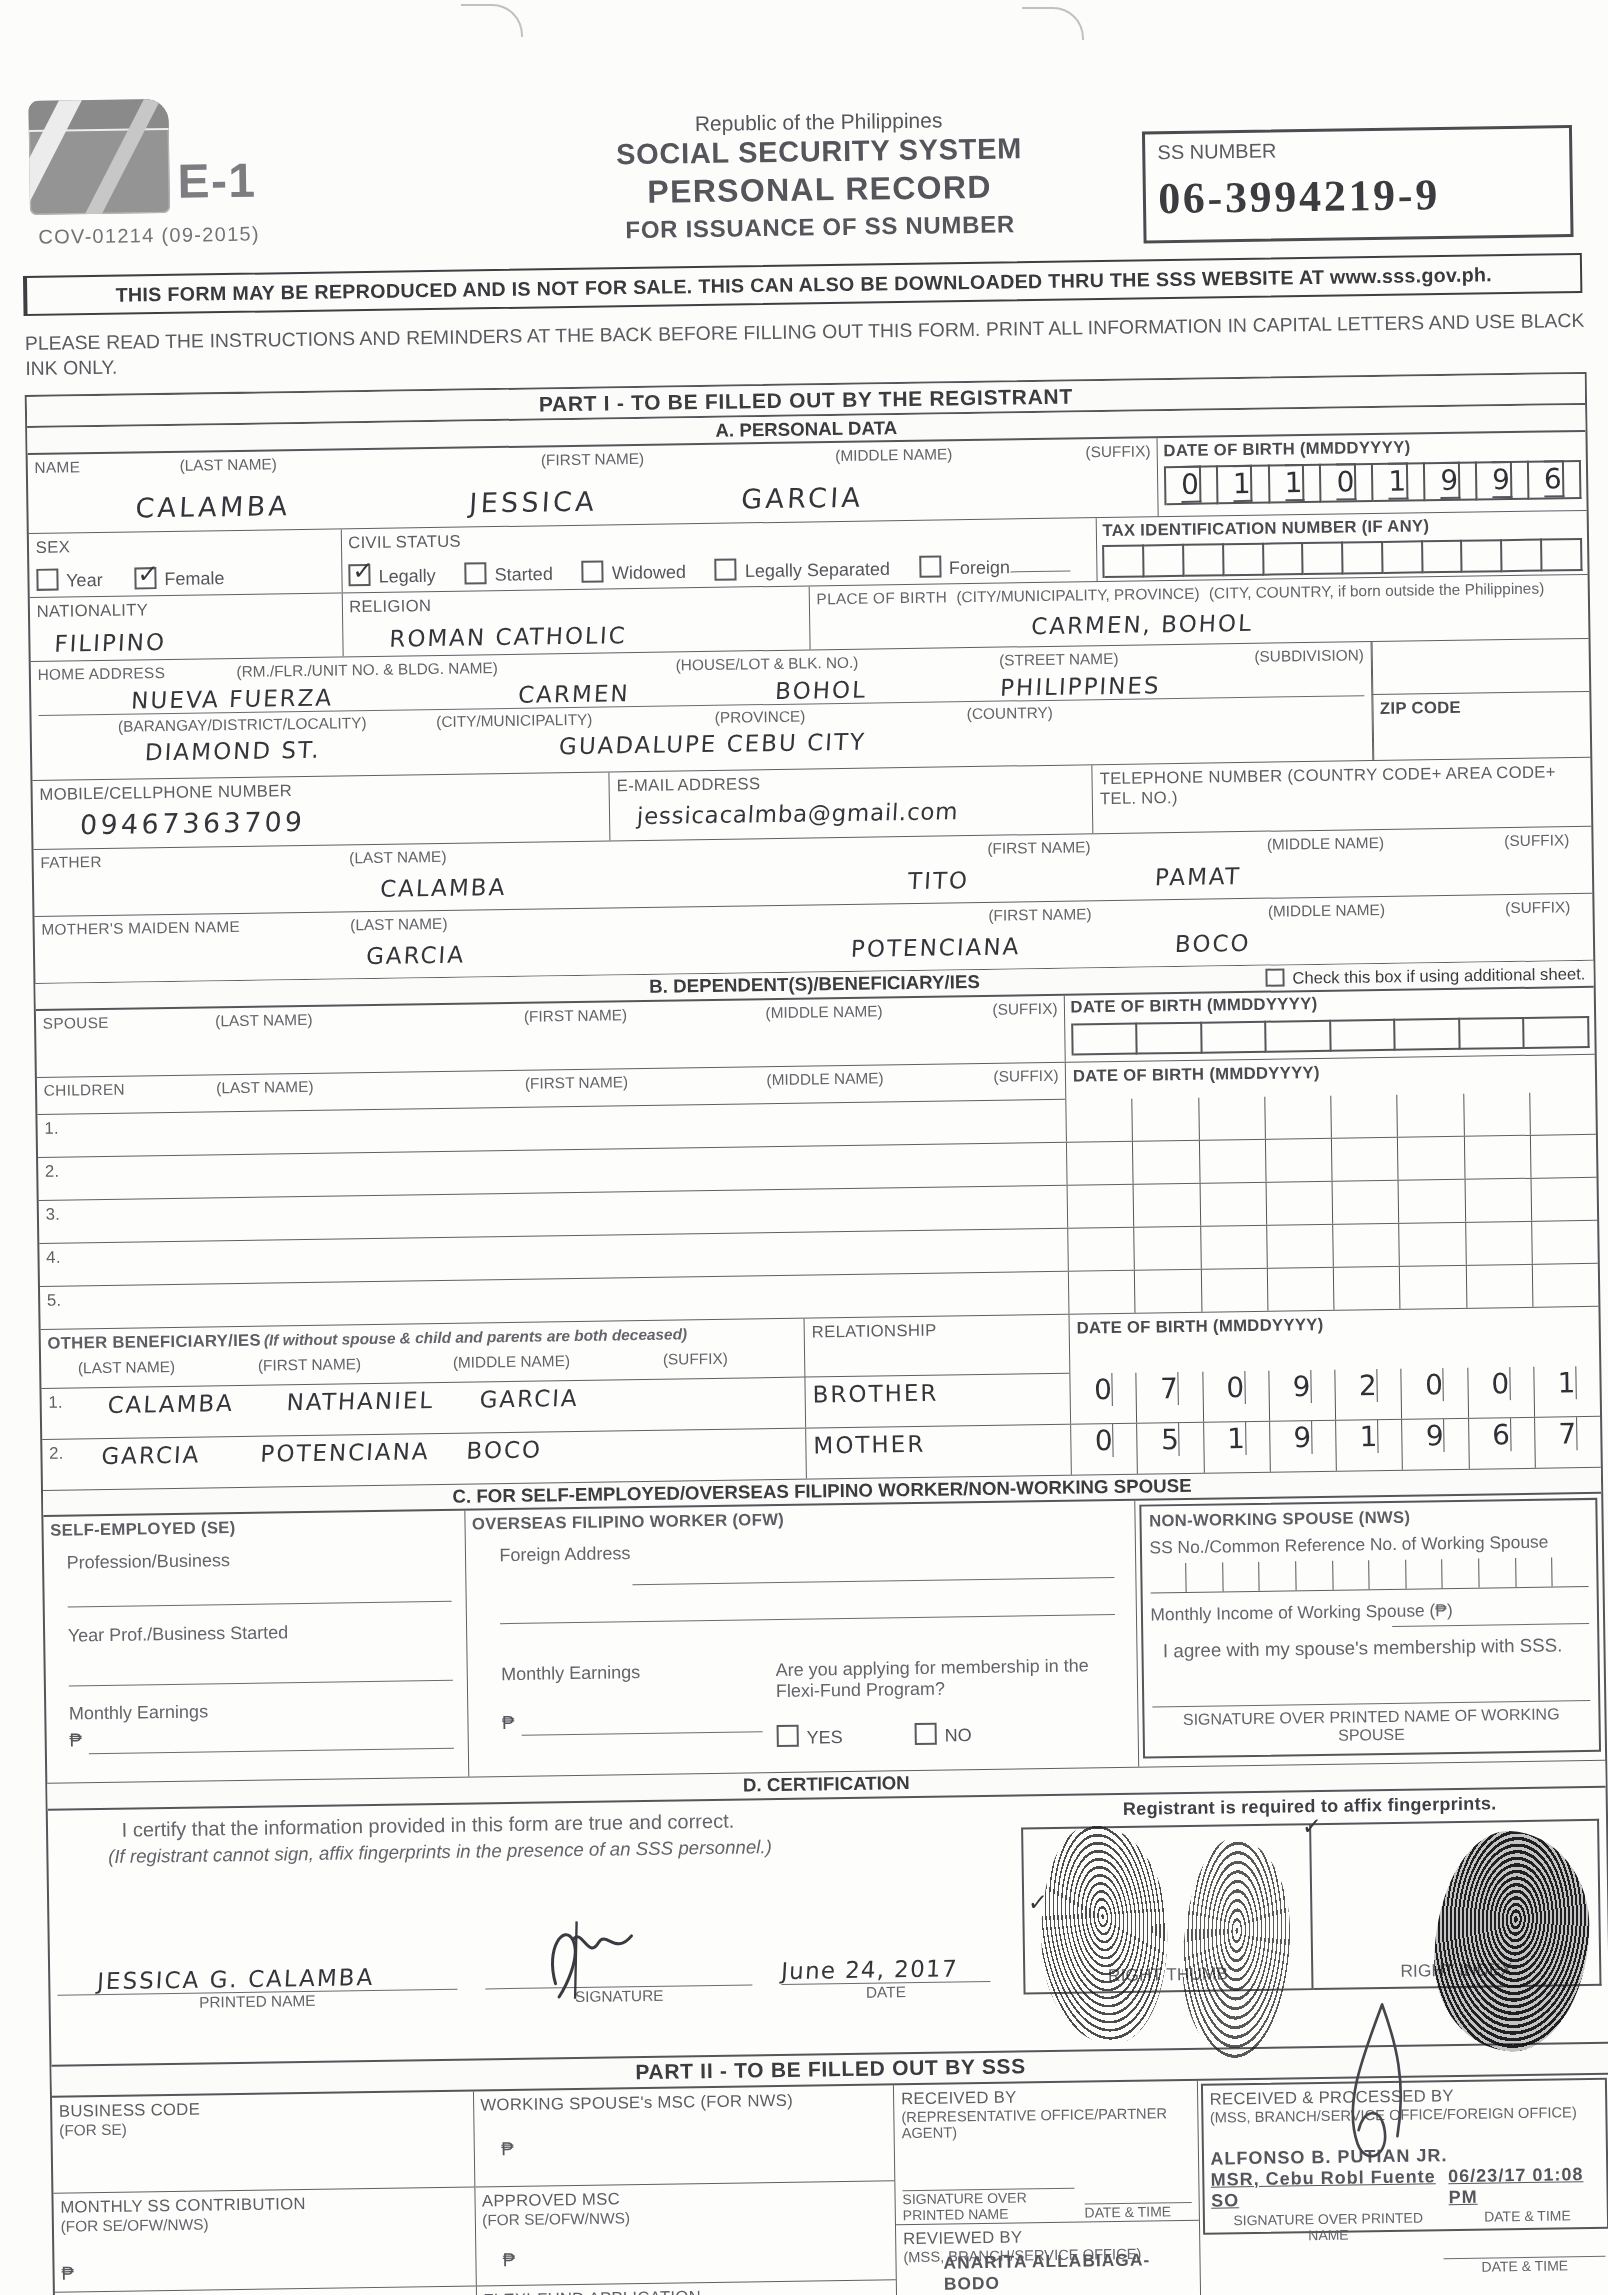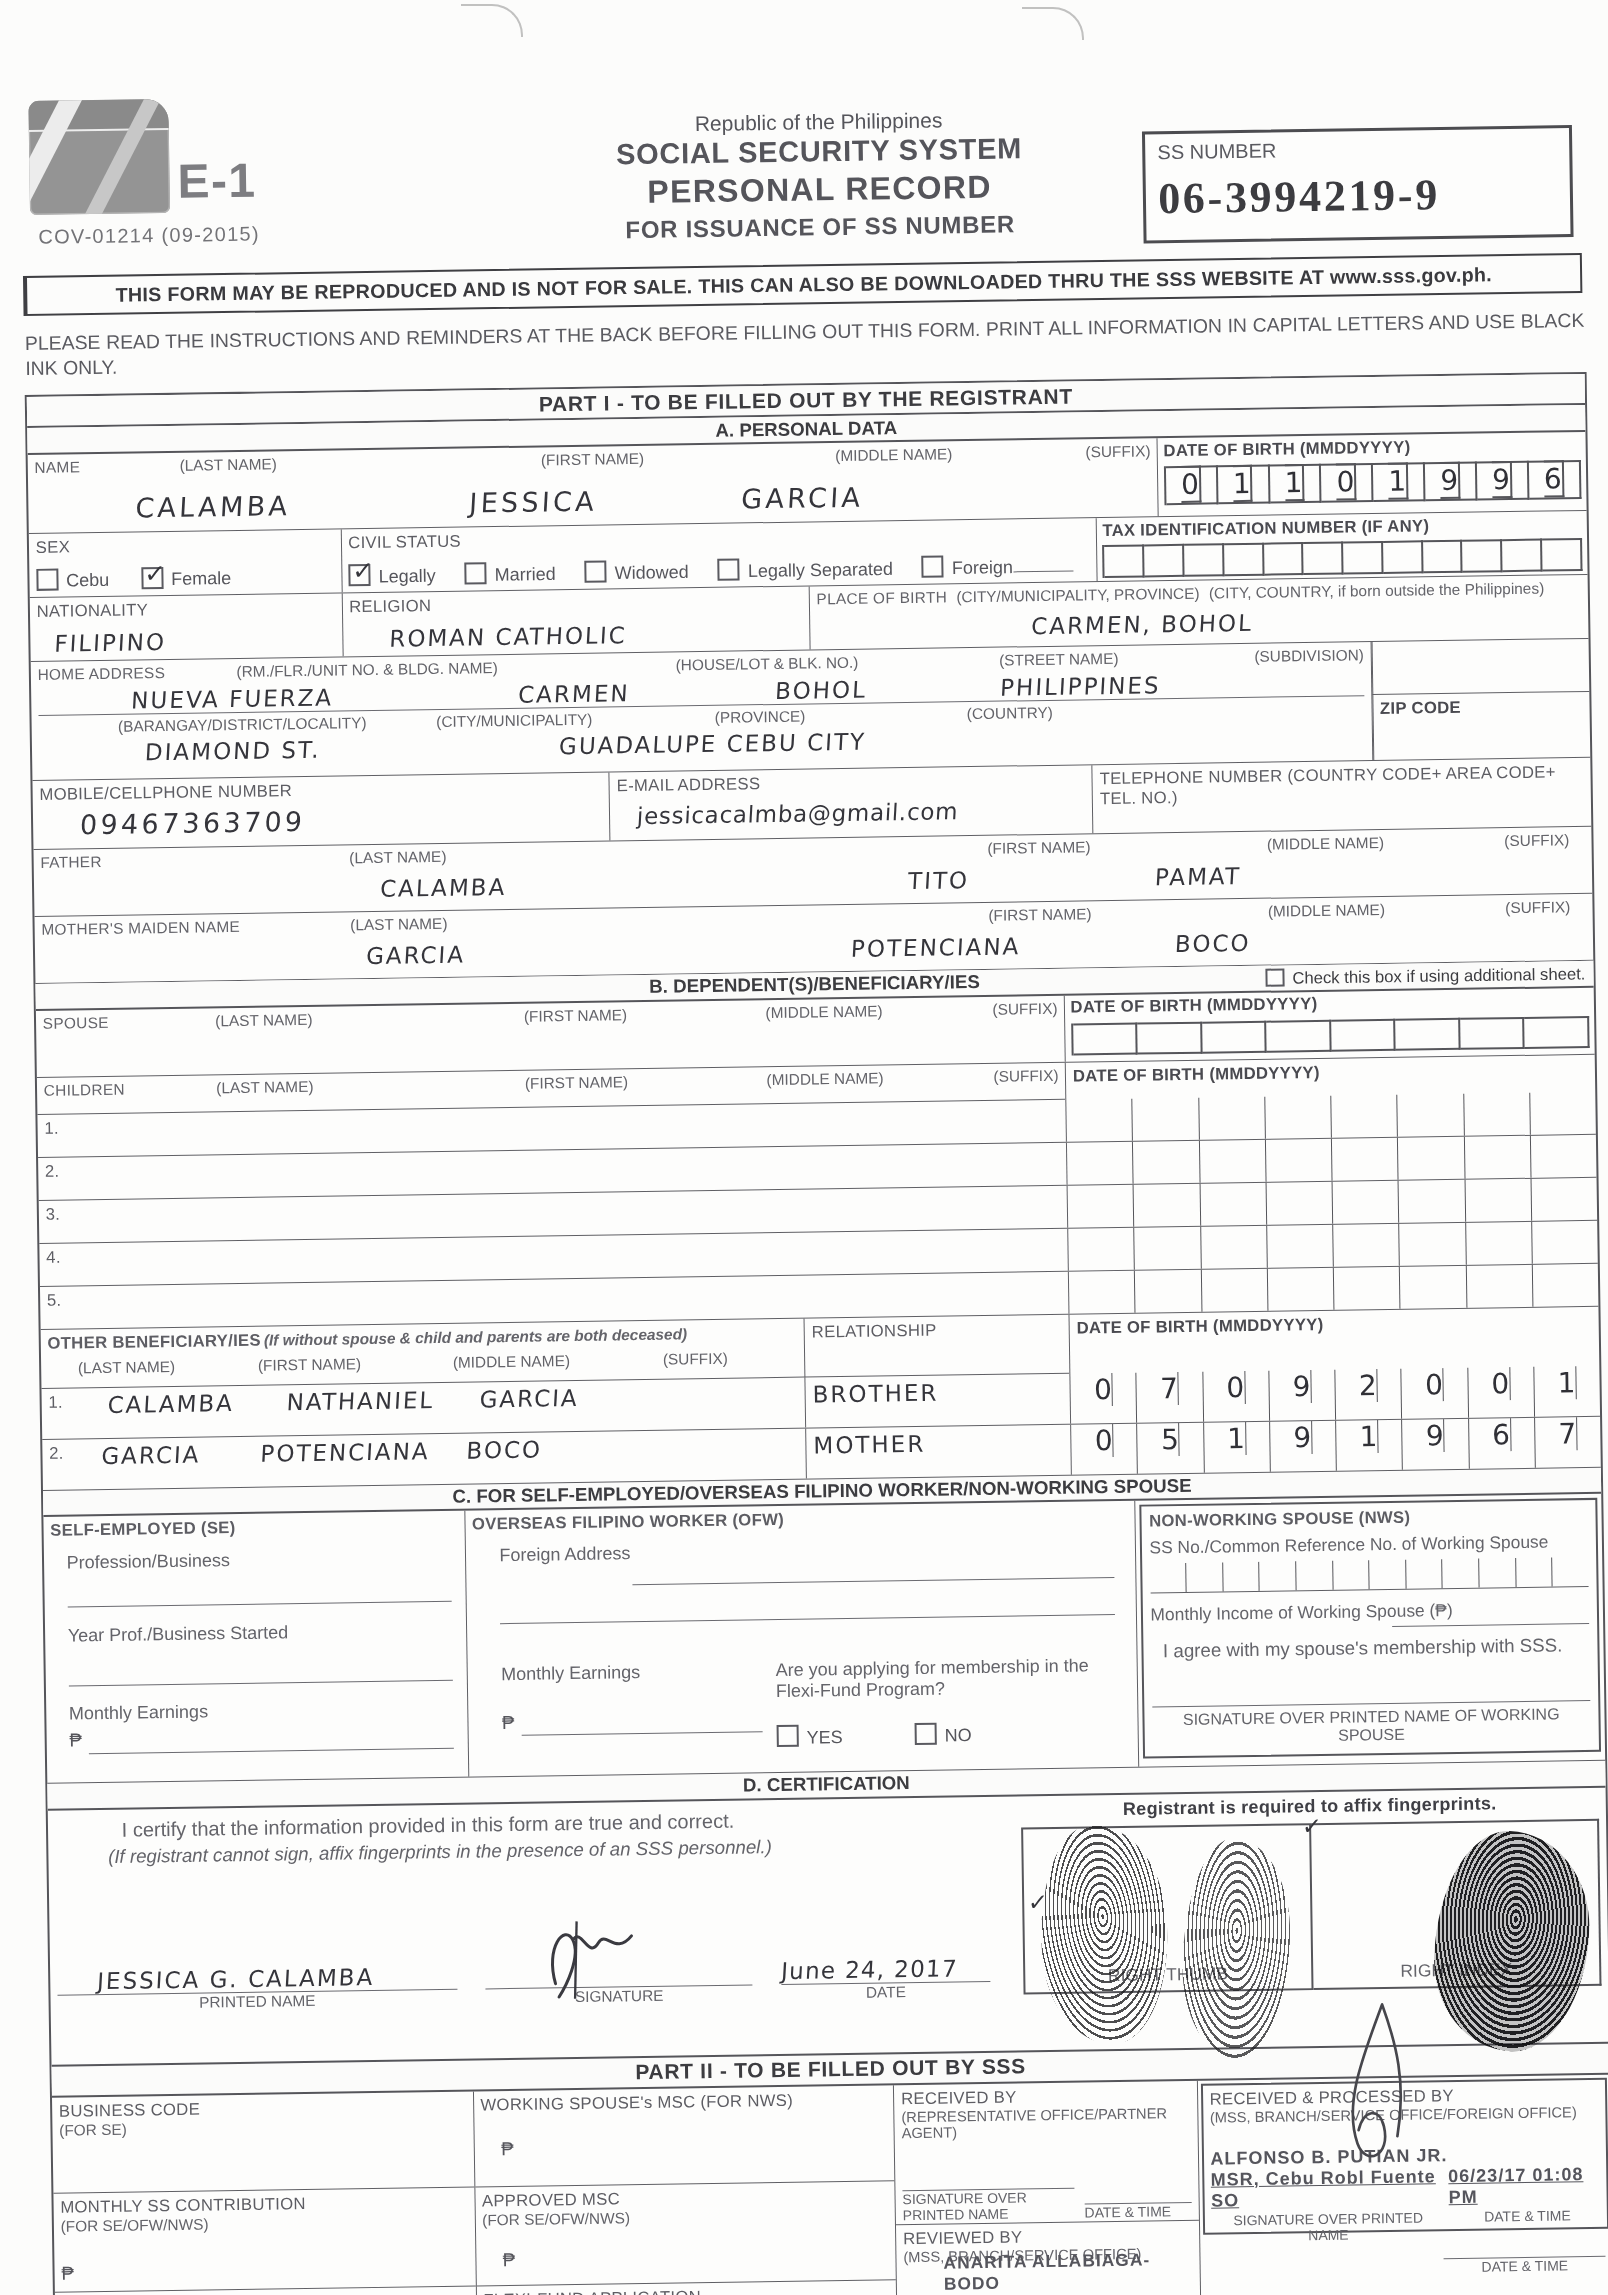--- a/index.html
+++ b/index.html
@@ -121,29 +121,29 @@
           <span><span class="hwd">9</span></span>
           <span><span class="hwd">6</span></span>
         </div>
       </div>
     </div>
 
     <div class="row" style="height:64px;">
       <div class="cell" style="width:20%;">
         <div class="lbl">SEX</div>
         <div style="margin-top:10.7px;">
-          <span class="opt"><span class="cb"></span><span>Cebu</span></span>
+          <span class="opt"><span class="cb"></span><span>Year</span></span>
           <span class="opt"><span class="cb"><span class="hw">✓</span></span><span>Female</span></span>
         </div>
       </div>
       <div class="cell" style="width:48.5%;">
         <div class="lbl">CIVIL STATUS</div>
         <div style="margin-top:10.7px;display:flex;">
           <span class="opt"><span class="cb"><span class="hw">✓</span></span><span>Legally</span></span>
-          <span class="opt"><span class="cb"></span><span>Married</span></span>
+          <span class="opt"><span class="cb"></span><span>Started</span></span>
           <span class="opt"><span class="cb"></span><span>Widowed</span></span>
           <span class="opt"><span class="cb"></span><span>Legally Separated</span></span>
           <span class="opt" style="margin-right:0;"><span class="cb"></span><span>Foreign</span><span class="baseline" style="display:inline-block;width:60px;"></span></span>
         </div>
       </div>
       <div class="cell flexfill" style="padding:2.7px 5.3px;">
         <div class="lbl" style="font-weight:bold;color:#4a4a50;">TAX IDENTIFICATION NUMBER (IF ANY)</div>
         <div class="dgrid" style="margin-top:4px;height:33px;">
           <span></span>
               <span></span>

